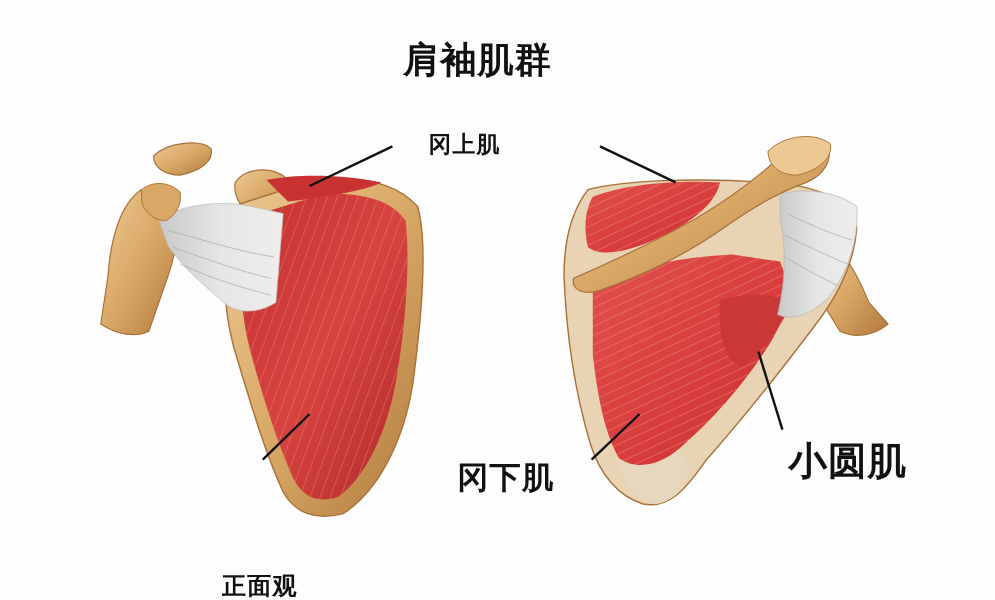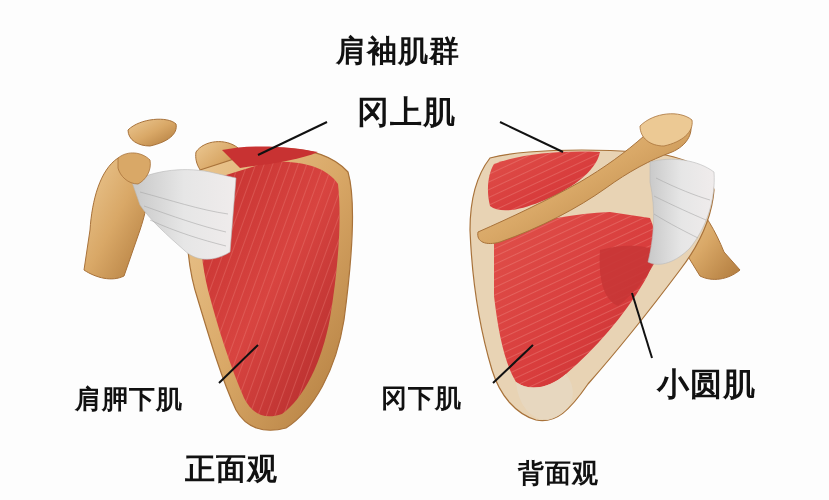--- a/index.html
+++ b/index.html
@@ -22,25 +22,25 @@
     }
     .label {
       position: absolute;
       color: #111;
       font-weight: 700;
       white-space: nowrap;
       line-height: 1;
       letter-spacing: 1px;
     }
     .title { left: 336px; top: 36px; font-size: 30px; }
-    .lbl-supra { left: 357px; top: 96px; font-size: 32px; }
+    .lbl-supra { left: 357px; top: 112px; font-size: 19px; }
     .lbl-subscap { left: 75px; top: 386px; font-size: 26px; }
     .lbl-infra { left: 381px; top: 386px; font-size: 26px; font-family: Liberation Serif, serif; }
     .lbl-minor { left: 657px; top: 368px; font-size: 32px; }
-    .cap-front { left: 185px; top: 454px; font-size: 30px; }
+    .cap-front { left: 185px; top: 478px; font-size: 20px; }
     .cap-back { left: 518px; top: 460px; font-size: 26px; }
     svg.figure { position: absolute; left: 0; top: 0; }
   </style>
 </head>
 <body>
 
 <div class="canvas">
 
   <svg class="figure" width="829" height="500" viewBox="0 0 829 500">
     <defs>
@@ -121,18 +121,16 @@
       <line x1="327" y1="122" x2="258" y2="155"></line>
       <line x1="500" y1="122" x2="563" y2="152"></line>
       <line x1="219" y1="383" x2="258" y2="345"></line>
       <line x1="493" y1="383" x2="533" y2="345"></line>
       <line x1="652" y1="358" x2="632" y2="293"></line>
     </g>
   </svg>
 
   <div class="label title">肩袖肌群</div>
   <div class="label lbl-supra">冈上肌</div>
-  <div class="label lbl-subscap">肩胛下肌</div>
   <div class="label lbl-infra">冈下肌</div>
   <div class="label lbl-minor">小圆肌</div>
   <div class="label cap-front">正面观</div>
-  <div class="label cap-back">背面观</div>
 </div>
 
 </body></html>

